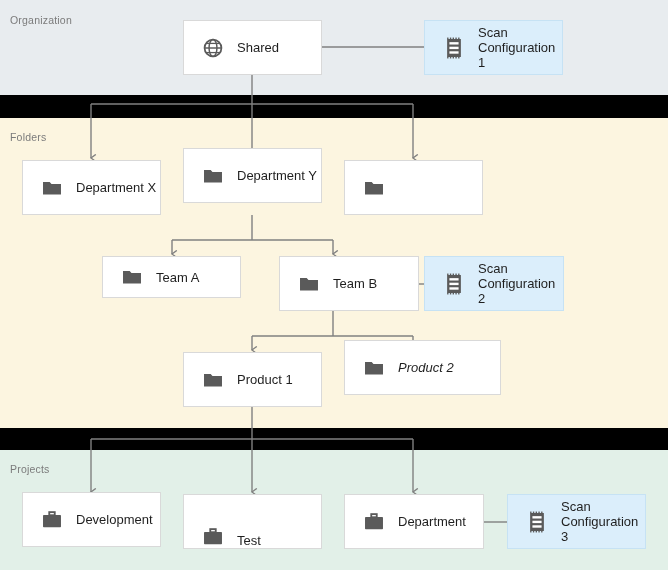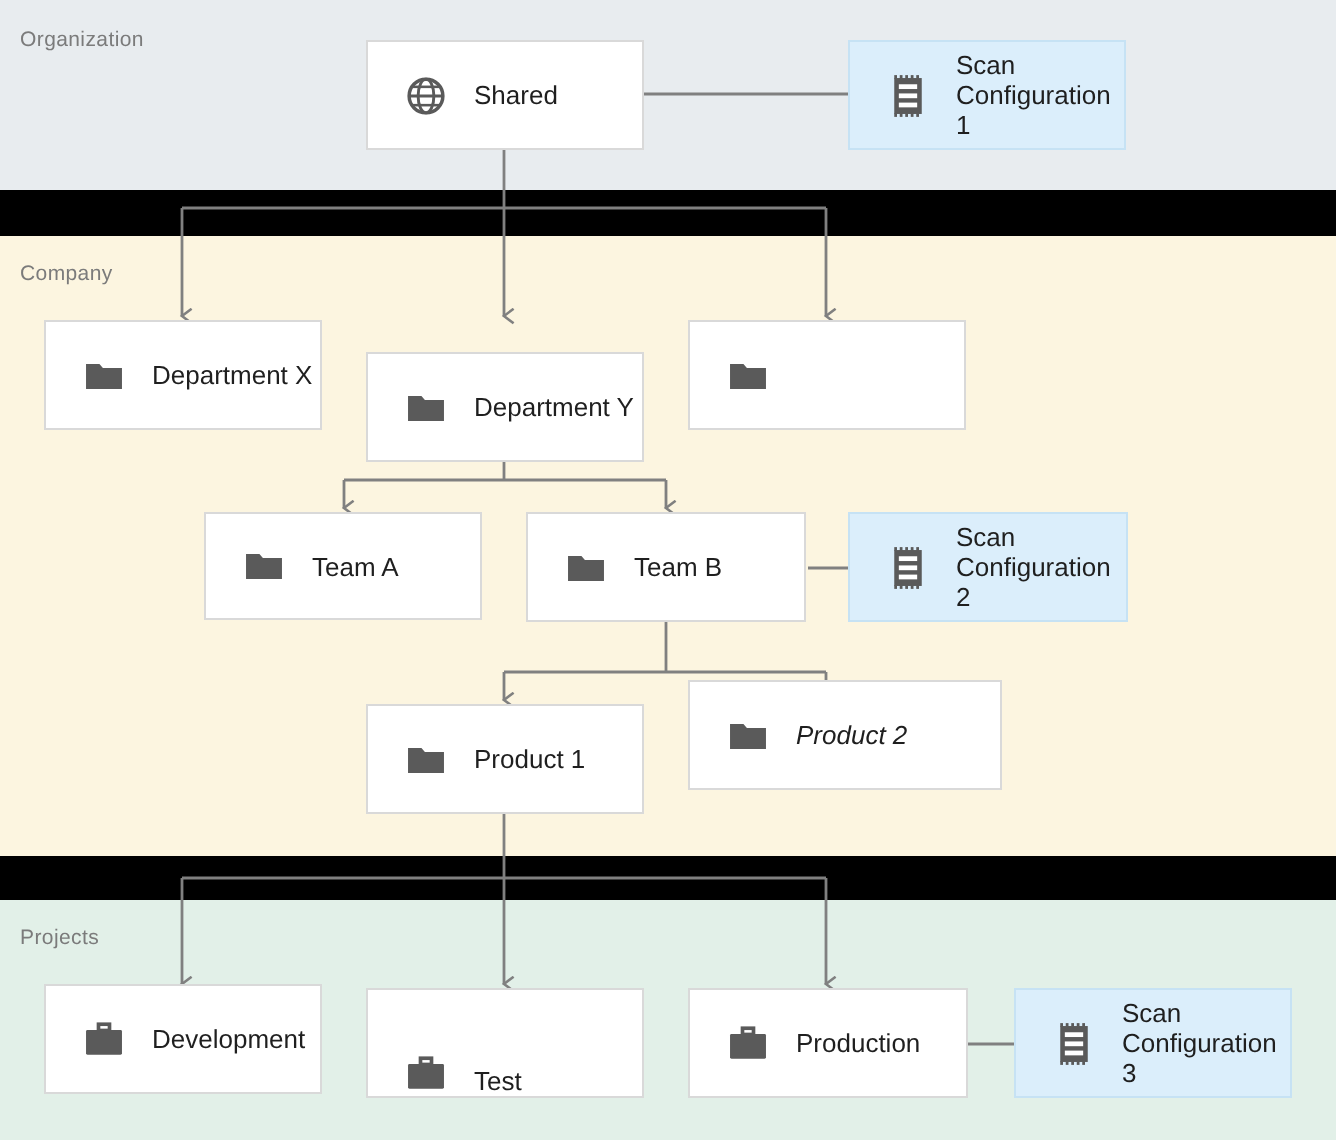--- a/index.html
+++ b/index.html
@@ -76,21 +76,21 @@
 
 <div id="canvas">
 
   <div class="band band-org"></div>
   <div class="band band-black1"></div>
   <div class="band band-fold"></div>
   <div class="band band-black2"></div>
   <div class="band band-proj"></div>
 
   <div class="band-label" style="left:10px; top:14px;">Organization</div>
-  <div class="band-label" style="left:10px; top:131px;">Company</div>
+  <div class="band-label" style="left:10px; top:131px;">Folders</div>
   <div class="band-label" style="left:10px; top:463px;">Projects</div>
 
   <svg id="wires" viewBox="0 0 668 570" width="668" height="570">
     <defs>
       <marker id="arw" markerWidth="9" markerHeight="9" refX="4.2" refY="7.4" orient="auto" markerUnits="userSpaceOnUse">
         <path d="M0.6,2.6 L4.2,7.4 L7.8,2.6" fill="none" stroke="#808080" stroke-width="1.3"></path>
       </marker>
     </defs>
     <g fill="none" stroke="#808080" stroke-width="1.4">
 
@@ -158,41 +158,41 @@
 Configuration 1</span>
   </div>
 
   <div class="node" style="left:22px; top:160px; width:139px; height:55px;">
     <svg class="ico" viewBox="0 0 24 24">
       <path d="M2.2,5.4 h7.3 l1.9,2.3 h10.4 v11.4 h-19.6 z" fill="#5a5a5a"></path>
     </svg>
     <span class="node-label">Department X</span>
   </div>
 
-  <div class="node" style="left:183px; top:176px; width:139px; height:55px;">
+  <div class="node" style="left:183px; top:148px; width:139px; height:55px;">
     <svg class="ico" viewBox="0 0 24 24">
       <path d="M2.2,5.4 h7.3 l1.9,2.3 h10.4 v11.4 h-19.6 z" fill="#5a5a5a"></path>
     </svg>
     <span class="node-label">Department Y</span>
   </div>
 
   <div class="node" style="left:344px; top:160px; width:139px; height:55px;">
     <svg class="ico" viewBox="0 0 24 24">
       <path d="M2.2,5.4 h7.3 l1.9,2.3 h10.4 v11.4 h-19.6 z" fill="#5a5a5a"></path>
     </svg>
   </div>
 
-  <div class="node" style="left:102px; top:256px; width:139px; height:54px;">
+  <div class="node" style="left:102px; top:256px; width:139px; height:42px;">
     <svg class="ico" viewBox="0 0 24 24">
       <path d="M2.2,5.4 h7.3 l1.9,2.3 h10.4 v11.4 h-19.6 z" fill="#5a5a5a"></path>
     </svg>
     <span class="node-label">Team A</span>
   </div>
 
-  <div class="node" style="left:263px; top:256px; width:140px; height:55px;">
+  <div class="node" style="left:279px; top:256px; width:140px; height:55px;">
     <svg class="ico" viewBox="0 0 24 24">
       <path d="M2.2,5.4 h7.3 l1.9,2.3 h10.4 v11.4 h-19.6 z" fill="#5a5a5a"></path>
     </svg>
     <span class="node-label">Team B</span>
   </div>
 
   <div class="node scan" style="left:424px; top:256px; width:140px; height:55px;">
     <svg class="ico" viewBox="0 0 24 24">
       <path d="M4.5,2.2 h15 v19.6 h-15 z" fill="#5a5a5a"></path>
       <rect x="7" y="5.6" width="10" height="2.6" fill="#ffffff"></rect>
@@ -243,21 +243,21 @@
       <rect x="2.2" y="6.6" width="19.6" height="13.4" rx="0.8" fill="#5a5a5a"></rect>
     </svg>
     <span class="node-label">Test</span>
   </div>
 
   <div class="node" style="left:344px; top:494px; width:140px; height:55px;">
     <svg class="ico" viewBox="0 0 24 24">
       <rect x="9" y="3.4" width="6" height="3.4" fill="none" stroke="#5a5a5a" stroke-width="2"></rect>
       <rect x="2.2" y="6.6" width="19.6" height="13.4" rx="0.8" fill="#5a5a5a"></rect>
     </svg>
-    <span class="node-label">Production</span>
+    <span class="node-label">Department</span>
   </div>
 
   <div class="node scan" style="left:507px; top:494px; width:139px; height:55px;">
     <svg class="ico" viewBox="0 0 24 24">
       <path d="M4.5,2.2 h15 v19.6 h-15 z" fill="#5a5a5a"></path>
       <rect x="7" y="5.6" width="10" height="2.6" fill="#ffffff"></rect>
       <rect x="7" y="10.6" width="10" height="2.6" fill="#ffffff"></rect>
       <rect x="7" y="15.6" width="10" height="2.6" fill="#ffffff"></rect>
       <g fill="#5a5a5a">
         <rect x="4.5" y="0.6" width="1.5" height="2"></rect>

